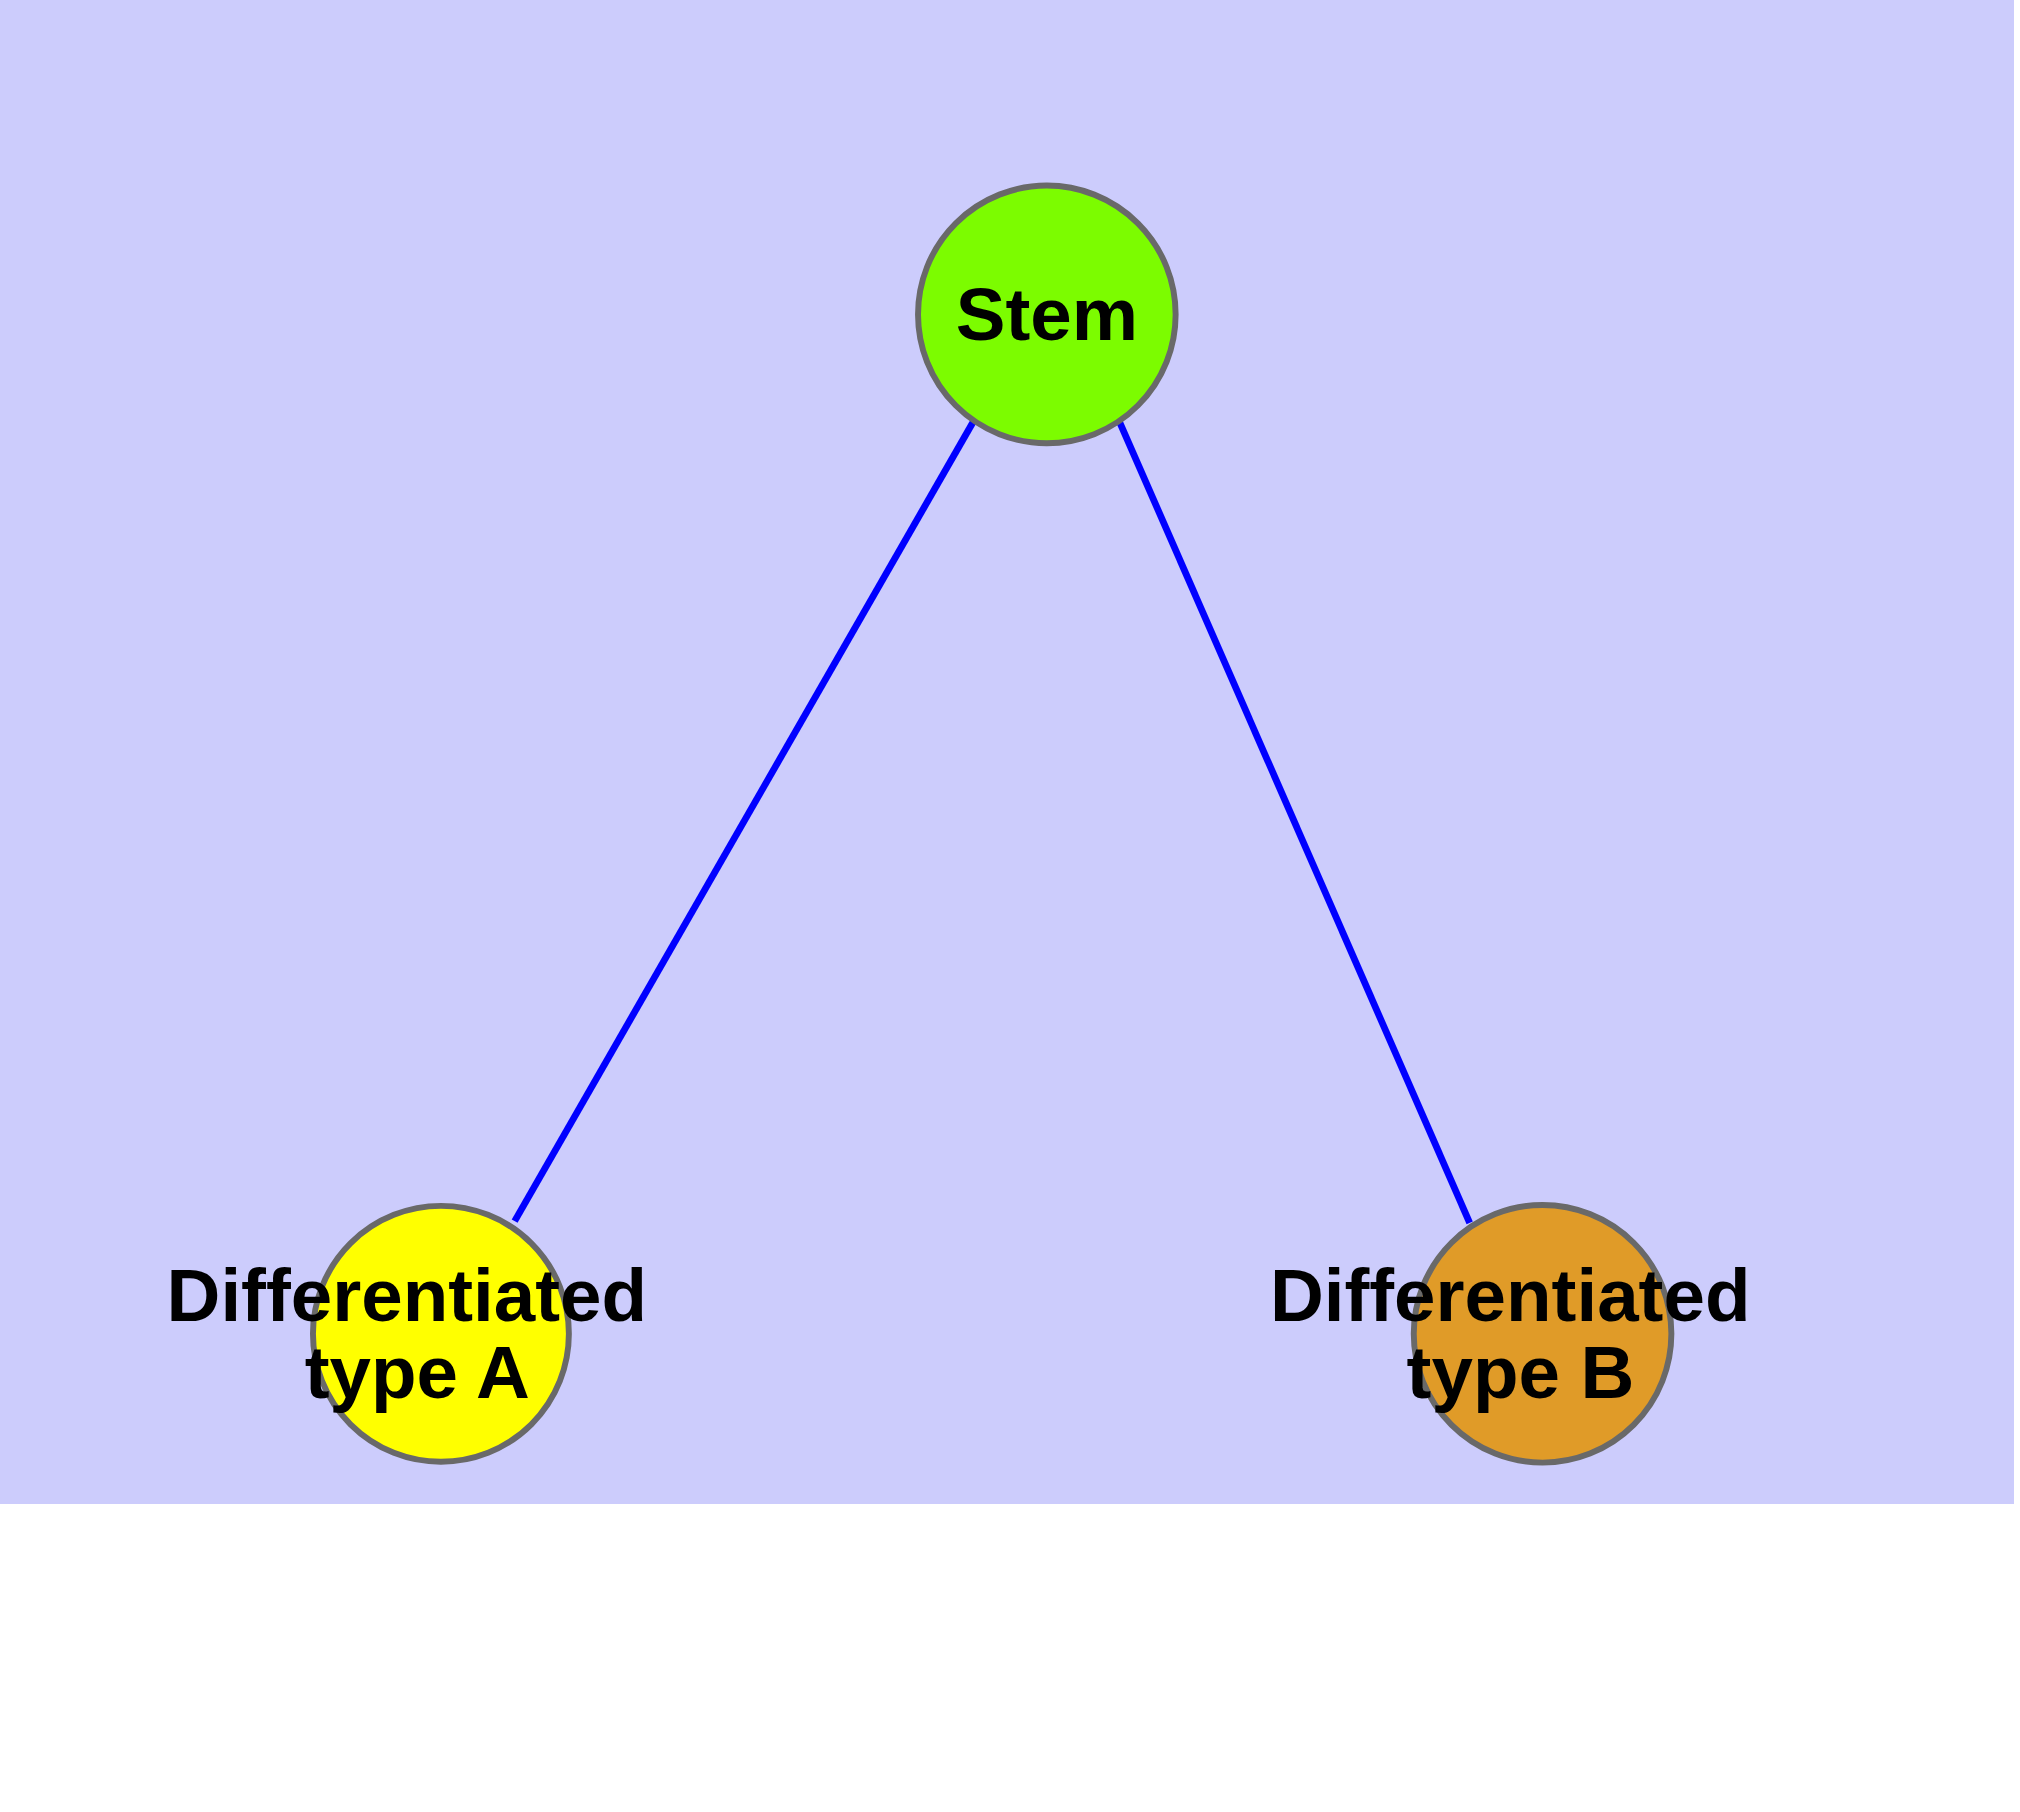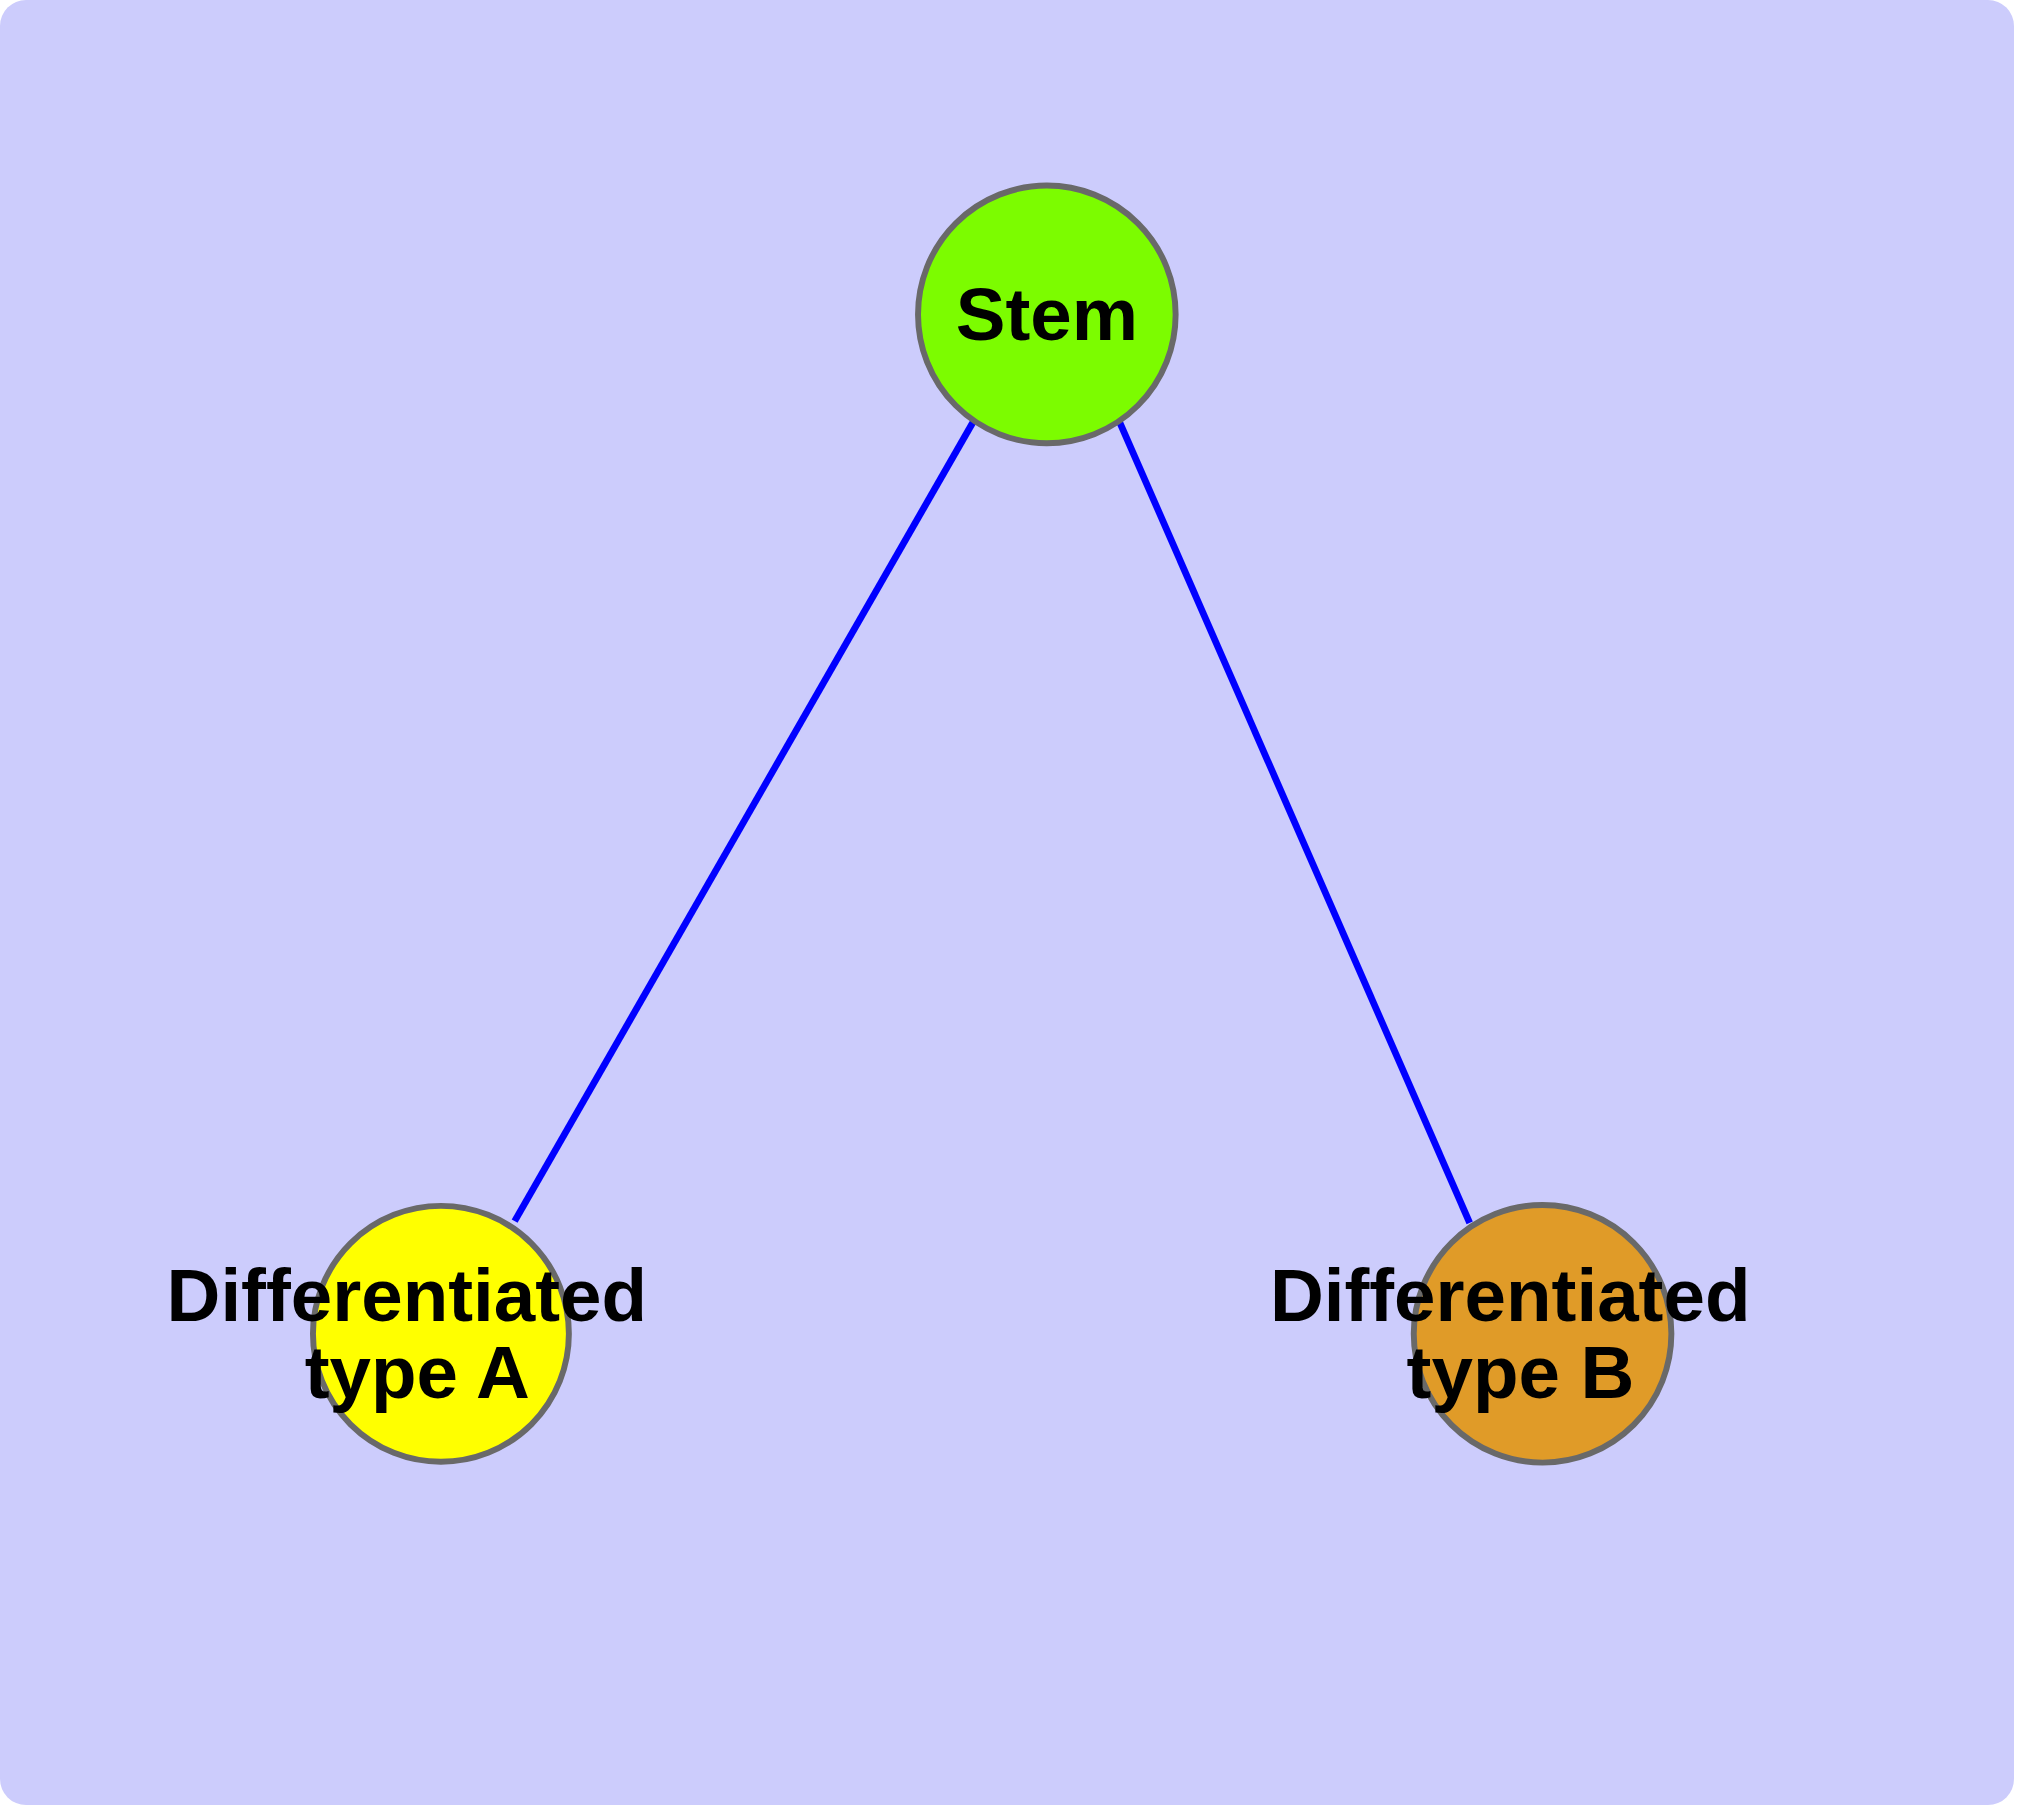--- a/index.html
+++ b/index.html
@@ -16,23 +16,22 @@
     width: 2021px;
     height: 1812px;
     background: #ffffff;
     overflow: hidden;
   }
   #graph-surface {
     position: absolute;
     left: 0;
     top: 0;
     width: 2014px;
-    height: 1805px;
+    height: 1504px;
     background: #ccccfc;
-    border-radius: 26px;
   }
   #graph-svg {
     position: absolute;
     left: 0;
     top: 0;
     width: 2014px;
     height: 1805px;
     display: block;
   }
   .edge-line {

